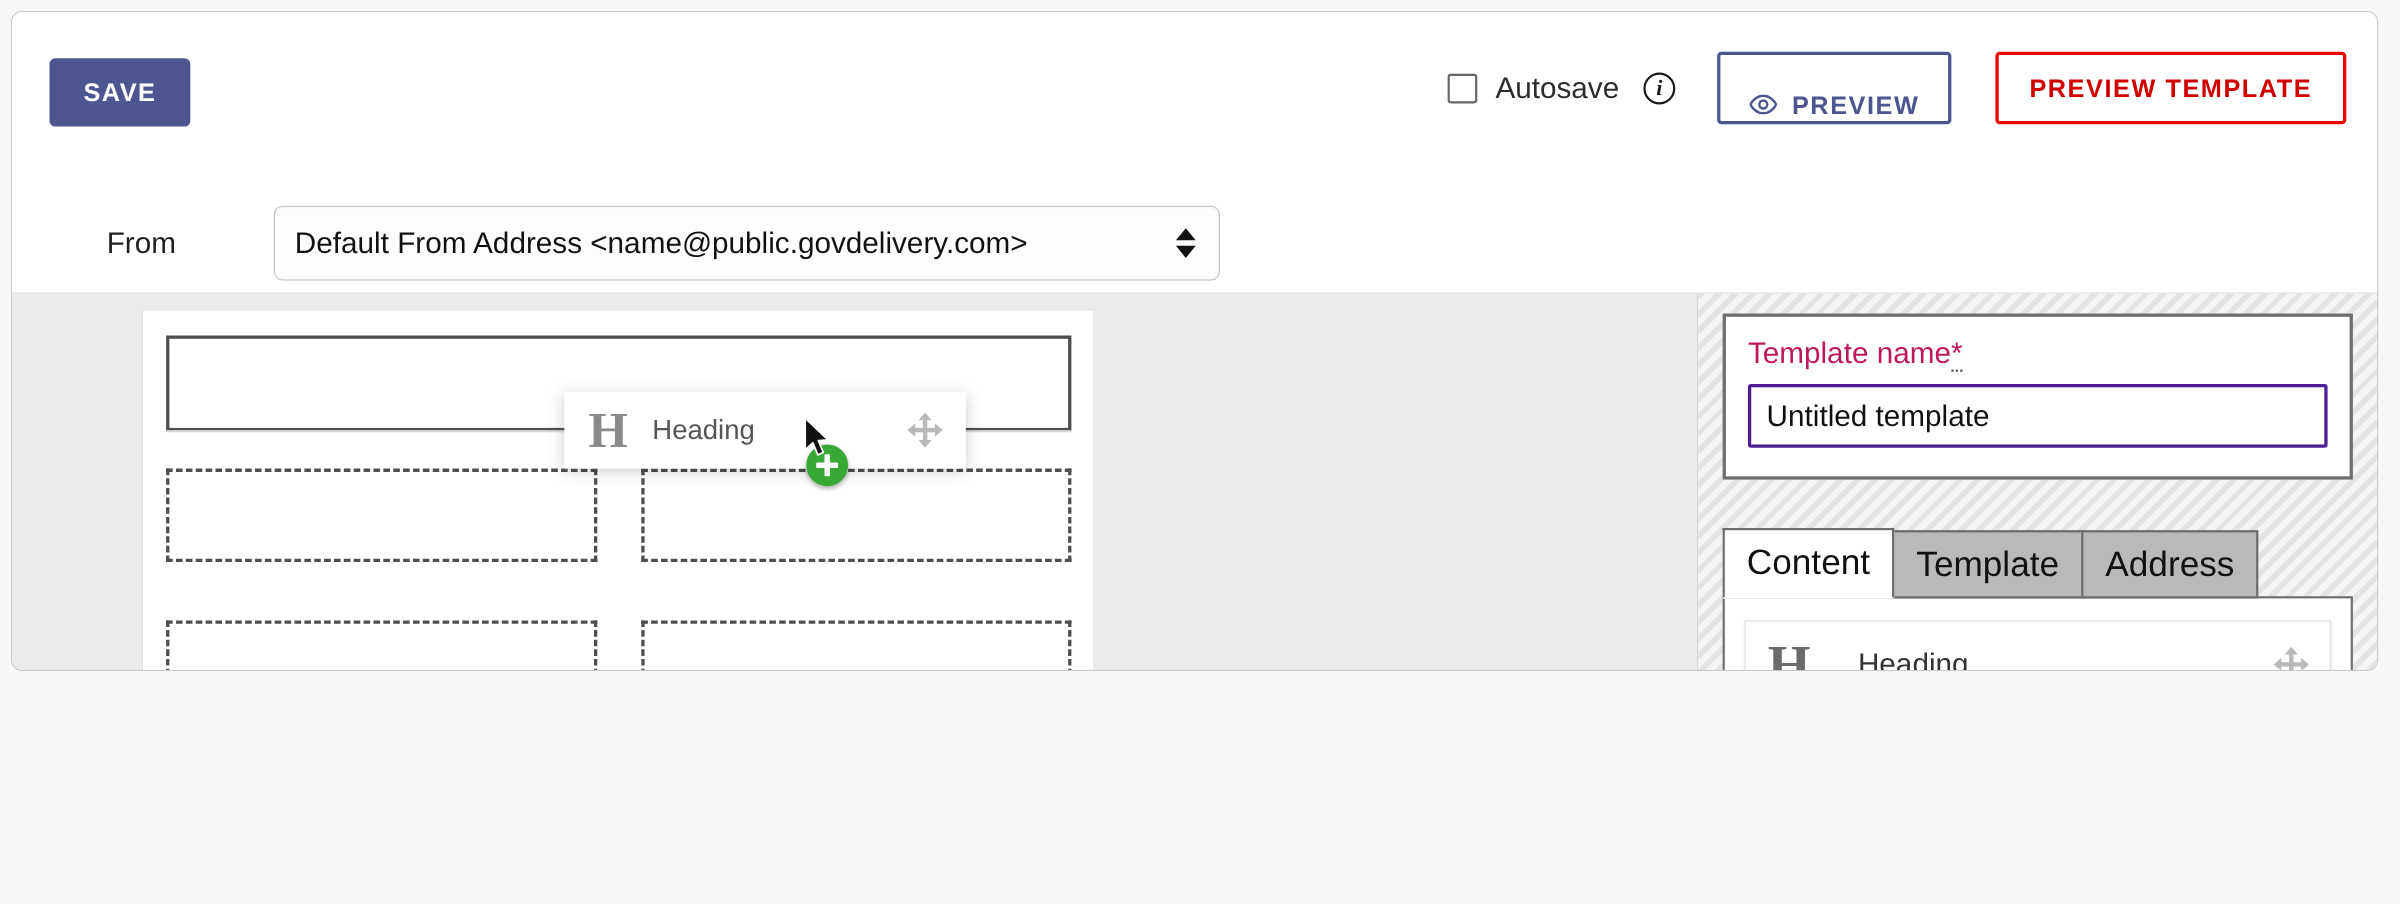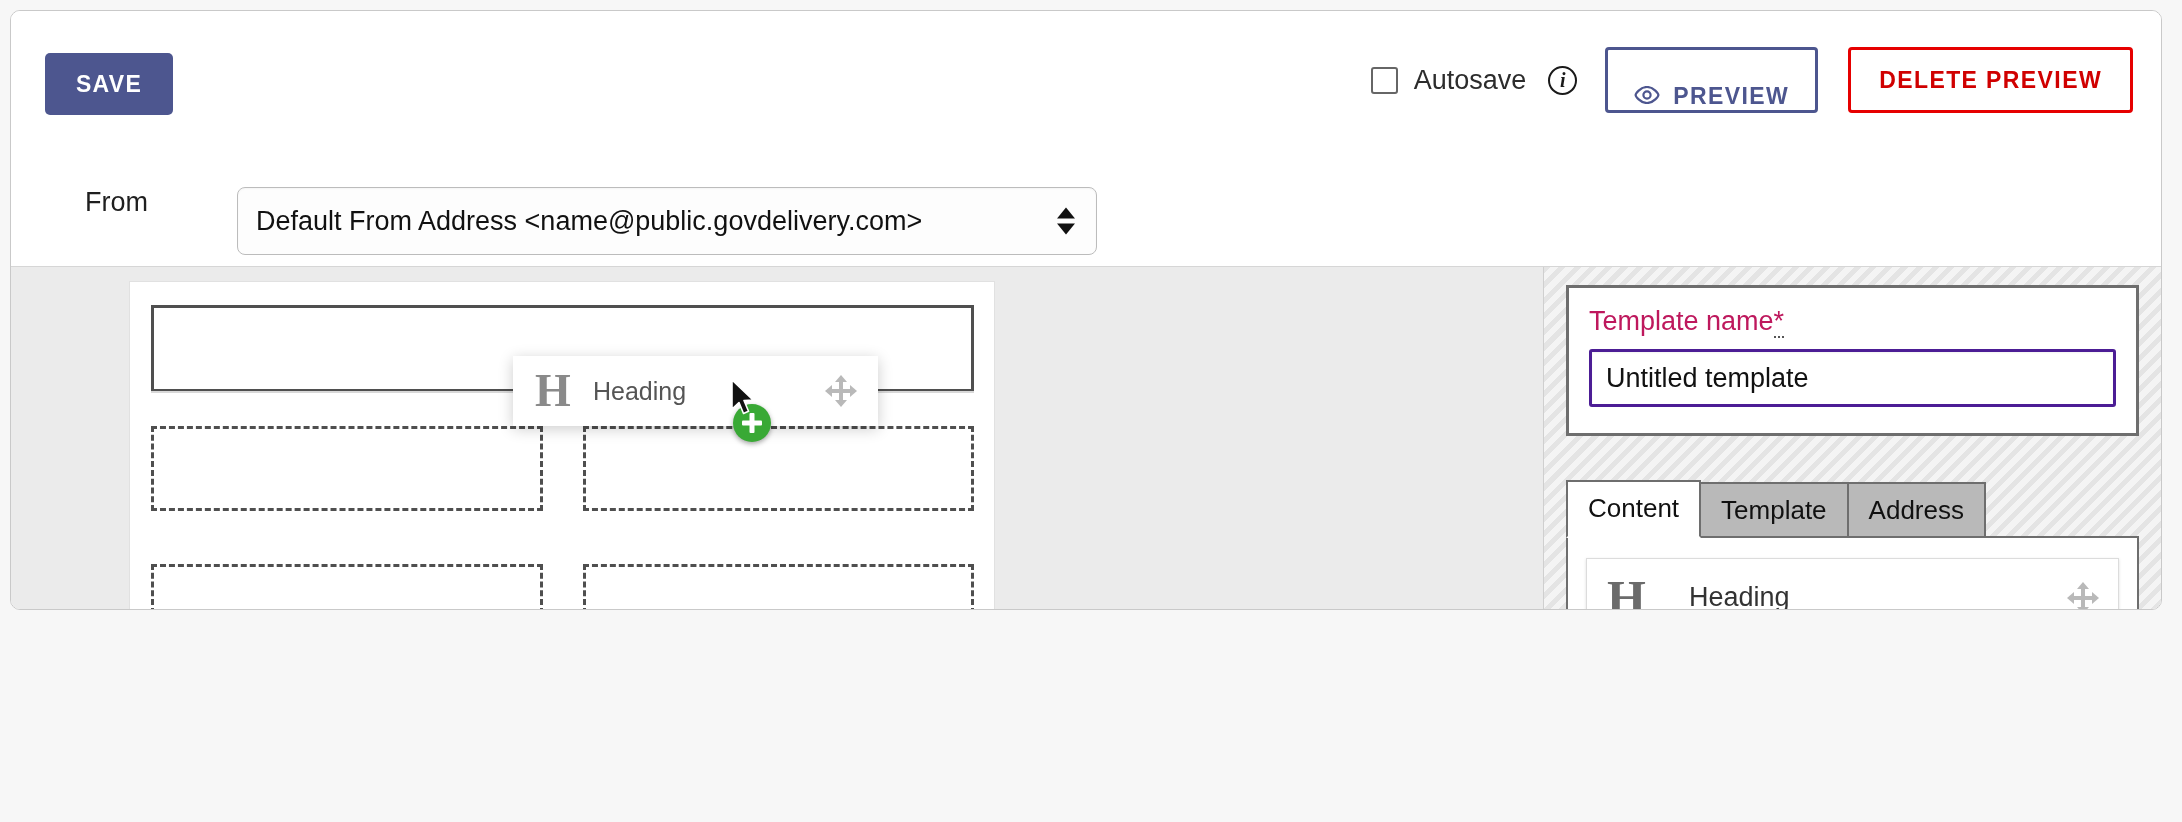--- a/index.html
+++ b/index.html
@@ -48,21 +48,21 @@
     letter-spacing: 1.3px;
     cursor: pointer;
   }
 
   .topbar-right {
     position: absolute;
     right: 28px;
     top: 36px;
     display: flex;
     align-items: center;
-    gap: 4px;
+    gap: 14px;
   }
 
   .autosave-group {
     display: flex;
     align-items: center;
     gap: 16px;
     margin-right: 24px;
   }
 
   .checkbox {
@@ -129,23 +129,24 @@
     color: #d00000;
     font-size: 23px;
     font-weight: bold;
     letter-spacing: 1.4px;
     cursor: pointer;
     white-space: nowrap;
   }
 
   .from-row {
     position: absolute;
-    left: 0;
+    left: 12px;
     top: 176px;
     display: flex;
+    align-items: center;
   }
 
   .from-label {
     width: 226px;
     padding-left: 74px;
     font-size: 27px;
     color: #1f1f1f;
   }
 
   .from-select-wrap {
@@ -368,21 +369,21 @@
   }
 
   .tabs {
     display: flex;
     align-items: flex-end;
     position: relative;
     z-index: 2;
   }
 
   .tab {
-    font-size: 26px;
+    font-size: 32px;
     color: #111;
     padding: 12px 20px 11px 20px;
     border: 2px solid #6e6e6e;
     background: #b9b9b9;
     margin-right: -2px;
     cursor: pointer;
     line-height: 1.1;
   }
   .tab.active {
     background: #ffffff;
@@ -470,21 +471,21 @@
       <button class="preview-button">
         <span>
           <svg width="26" height="18" viewBox="0 0 26 18" aria-hidden="true">
             <path d="M13 1C6 1 1.6 8 1.6 9S6 17 13 17s11.4-7 11.4-8S20 1 13 1z" fill="none" stroke="#4d568f" stroke-width="2.2"></path>
             <circle cx="13" cy="9" r="3.6" fill="none" stroke="#4d568f" stroke-width="2.2"></circle>
           </svg>
         </span>
         <span>PREVIEW</span>
       </button>
 
-      <button class="delete-button">DELETE PREVIEW</button>
+      <button class="delete-button">PREVIEW TEMPLATE</button>
     </div>
 
     <div class="from-row">
       <label class="from-label">From</label>
       <div class="from-select-wrap">
         <select class="from-select">
           <option>Default From Address &lt;name@public.govdelivery.com&gt;</option>
         </select>
         <span class="select-arrows">
           <i class="up"></i>

